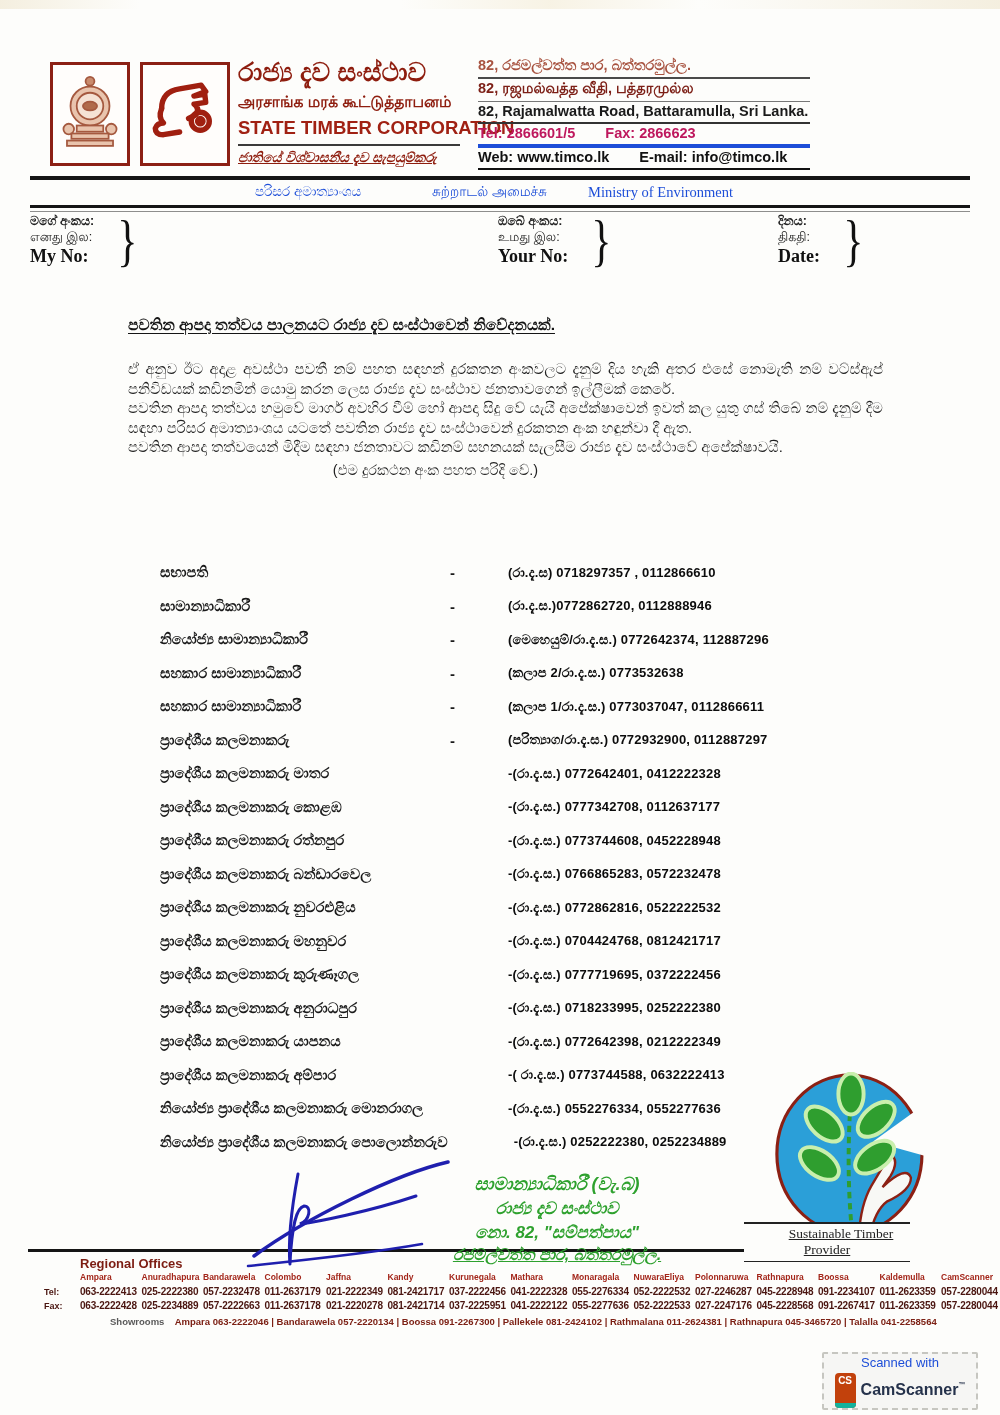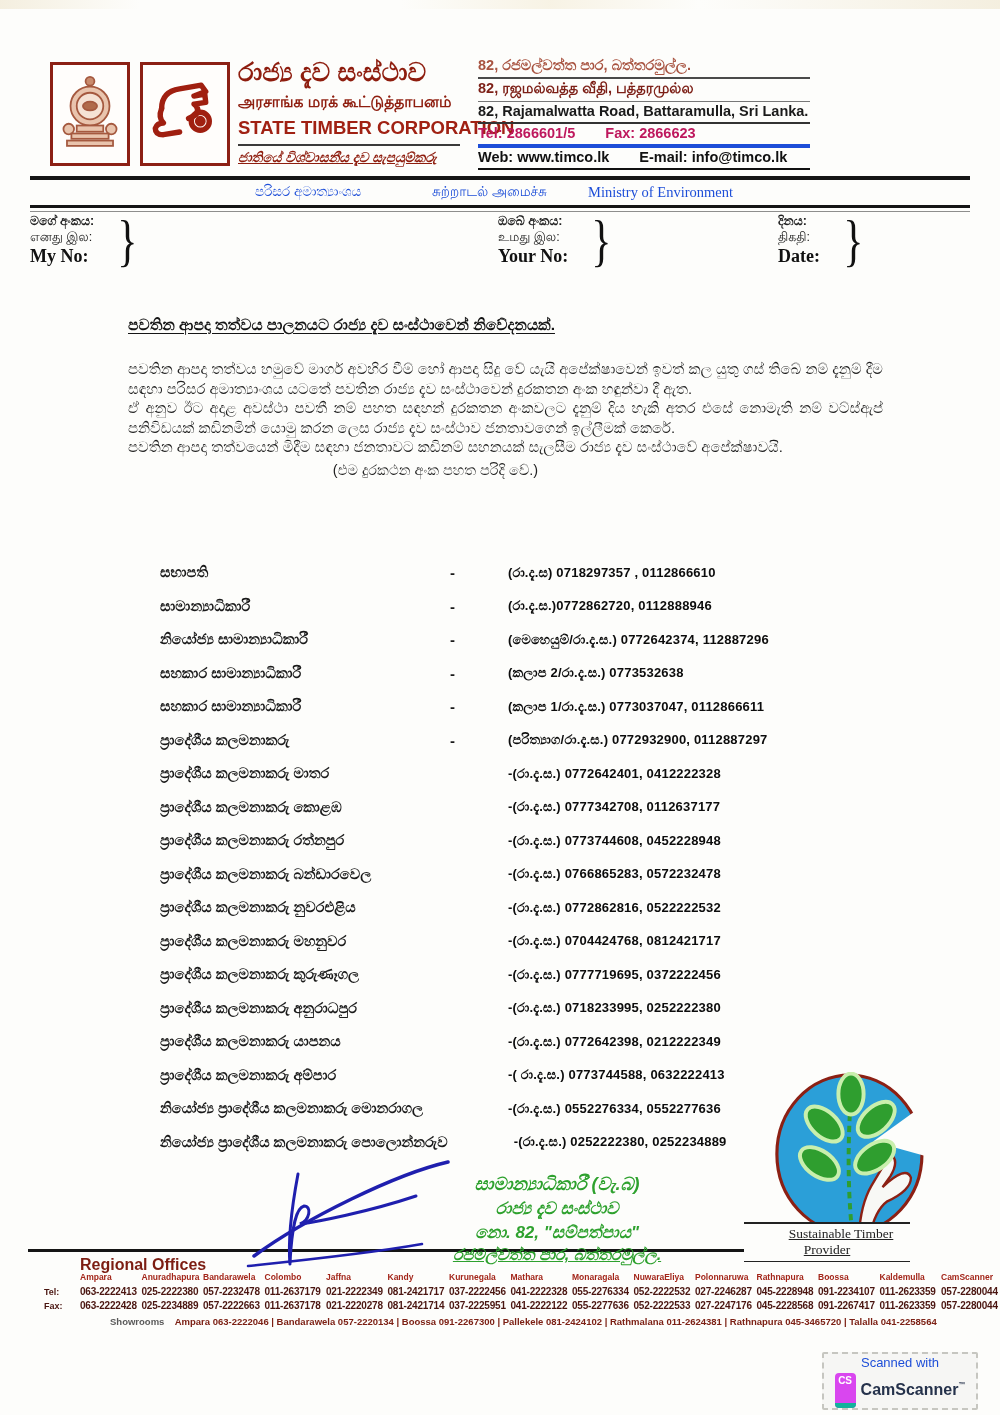--- a/index.html
+++ b/index.html
@@ -76,38 +76,38 @@
   .sig2{font-size:17px;margin-top:4px;}
   .sig3{font-size:17px;margin-top:4px;}
   .sig4{font-size:16px;margin-top:3px;text-decoration:underline;}
 
   .stamp{left:744px;top:1222px;width:166px;border-top:2px solid #222;border-bottom:1.5px solid #222;
     padding:2px 0 3px;text-align:center;font-family:"Liberation Serif",serif;font-size:13.5px;color:#222;background:#fdfdfb;z-index:2;}
   .stamp span{text-decoration:underline;margin-left:28px;}
   .rule-c{left:28px;top:1249px;width:880px;height:2.5px;background:#151515;}
 
   
-  .f-label{left:80px;top:1256px;font-size:16px;font-weight:bold;color:#7c1d12;}
+  .f-label{left:80px;top:1256px;font-size:13px;font-weight:bold;color:#7c1d12;}
   .f-row{display:grid;grid-template-columns:34px repeat(15,59.5px);column-gap:2px;align-items:baseline;}
   .f-cities{left:44px;top:1272px;width:940px;}
   .f-tels{left:44px;top:1286px;width:940px;}
   .f-faxs{left:44px;top:1300px;width:940px;}
   .f-city{font-size:8.5px;font-weight:bold;color:#a3261a;white-space:nowrap;}
   .f-num{font-size:10px;font-weight:bold;color:#4a1510;white-space:nowrap;letter-spacing:-.2px;}
   .f-rowlabel{font-size:9px;font-weight:bold;color:#4a1510;}
   .showrooms{left:110px;top:1316px;font-size:9.5px;font-weight:bold;white-space:nowrap;}
   .sh-label{color:#5a5a5a;margin-right:8px;}
   .sh-list{color:#7c2014;}
 
   
   .cs-badge{left:822px;top:1352px;width:152px;height:54px;background:#f6f6f4;border:2px dashed #c6c6c0;
     border-radius:2px;display:flex;flex-direction:column;align-items:center;justify-content:center;gap:3px;z-index:5;}
   .cs-top{font-size:13px;color:#1d4ed8;}
   .cs-row{display:flex;align-items:center;gap:5px;}
-  .cs-icon{width:21px;height:35px;border-radius:4px;background:#d946ef;position:relative;overflow:hidden;flex:0 0 auto;}
+  .cs-icon{width:21px;height:35px;border-radius:4px;background:#c2410c;position:relative;overflow:hidden;flex:0 0 auto;}
   .cs-icon b{display:block;color:#fff;font-size:10px;text-align:center;line-height:16px;}
   .cs-icon::after{content:"";position:absolute;left:0;bottom:0;width:100%;height:5px;background:#12b29c;}
   .cs-name{font-size:16px;font-weight:bold;color:#25324b;}
   .cs-tm{font-size:7px;color:#25324b;vertical-align:top;}
 </style>
 </head>
 <body>
 
 <div class="page">
   <div class="abs scan-top"></div>
@@ -187,22 +187,22 @@
     <div class="lines">
       <span class="l-si">දිනය:</span>
       <span class="l-ta">திகதி:</span>
       <span class="l-en">Date:</span>
     </div>
     <span class="brace">}</span>
   </div>
 
   <div class="abs subject">පවතින ආපදා තත්වය පාලනයට රාජ්‍ය දැව සංස්ථාවෙන් නිවේදනයක්.</div>
   <div class="abs body-text">
+    <p>ඒ අනුව ඊට අදාළ අවස්ථා පවතී නම් පහත සඳහන් දුරකතන අංකවලට දැනුම් දිය හැකි අතර එසේ නොමැති නම් වට්ස්ඇප් පනිවිඩයක් කඩිනමින් යොමු කරන ලෙස රාජ්‍ය දැව සංස්ථාව ජනතාවගෙන් ඉල්ලීමක් කෙරේ.</p>
     <p>පවතින ආපදා තත්වය හමුවේ මාර්ග අවහිර වීම් හෝ ආපදා සිදු වේ යැයි අපේක්ෂාවෙන් ඉවත් කල යුතු ගස් තිබේ නම් දැනුම් දීම සඳහා පරිසර අමාත්‍යාංශය යටතේ පවතින රාජ්‍ය දැව සංස්ථාවෙන් දුරකතන අංක හඳුන්වා දී ඇත.</p>
-    <p>ඒ අනුව ඊට අදාළ අවස්ථා පවතී නම් පහත සඳහන් දුරකතන අංකවලට දැනුම් දිය හැකි අතර එසේ නොමැති නම් වට්ස්ඇප් පනිවිඩයක් කඩිනමින් යොමු කරන ලෙස රාජ්‍ය දැව සංස්ථාව ජනතාවගෙන් ඉල්ලීමක් කෙරේ.</p>
     <p>පවතින ආපදා තත්වයෙන් මිදීම සඳහා ජනතාවට කඩිනම් සහනයක් සැලසීම රාජ්‍ය දැව සංස්ථාවේ අපේක්ෂාවයි.</p>
     <div class="note">(එම දුරකථන අංක පහත පරිදි වේ.)</div>
   </div>
 
   <div class="abs directory">
       <div class="dir-row">
         <div class="dir-title">සභාපති</div>
         <div class="dir-sep">-</div>
         <div class="dir-value">(රා.දැ.ස) 0718297357 , 0112866610</div>
       </div>

